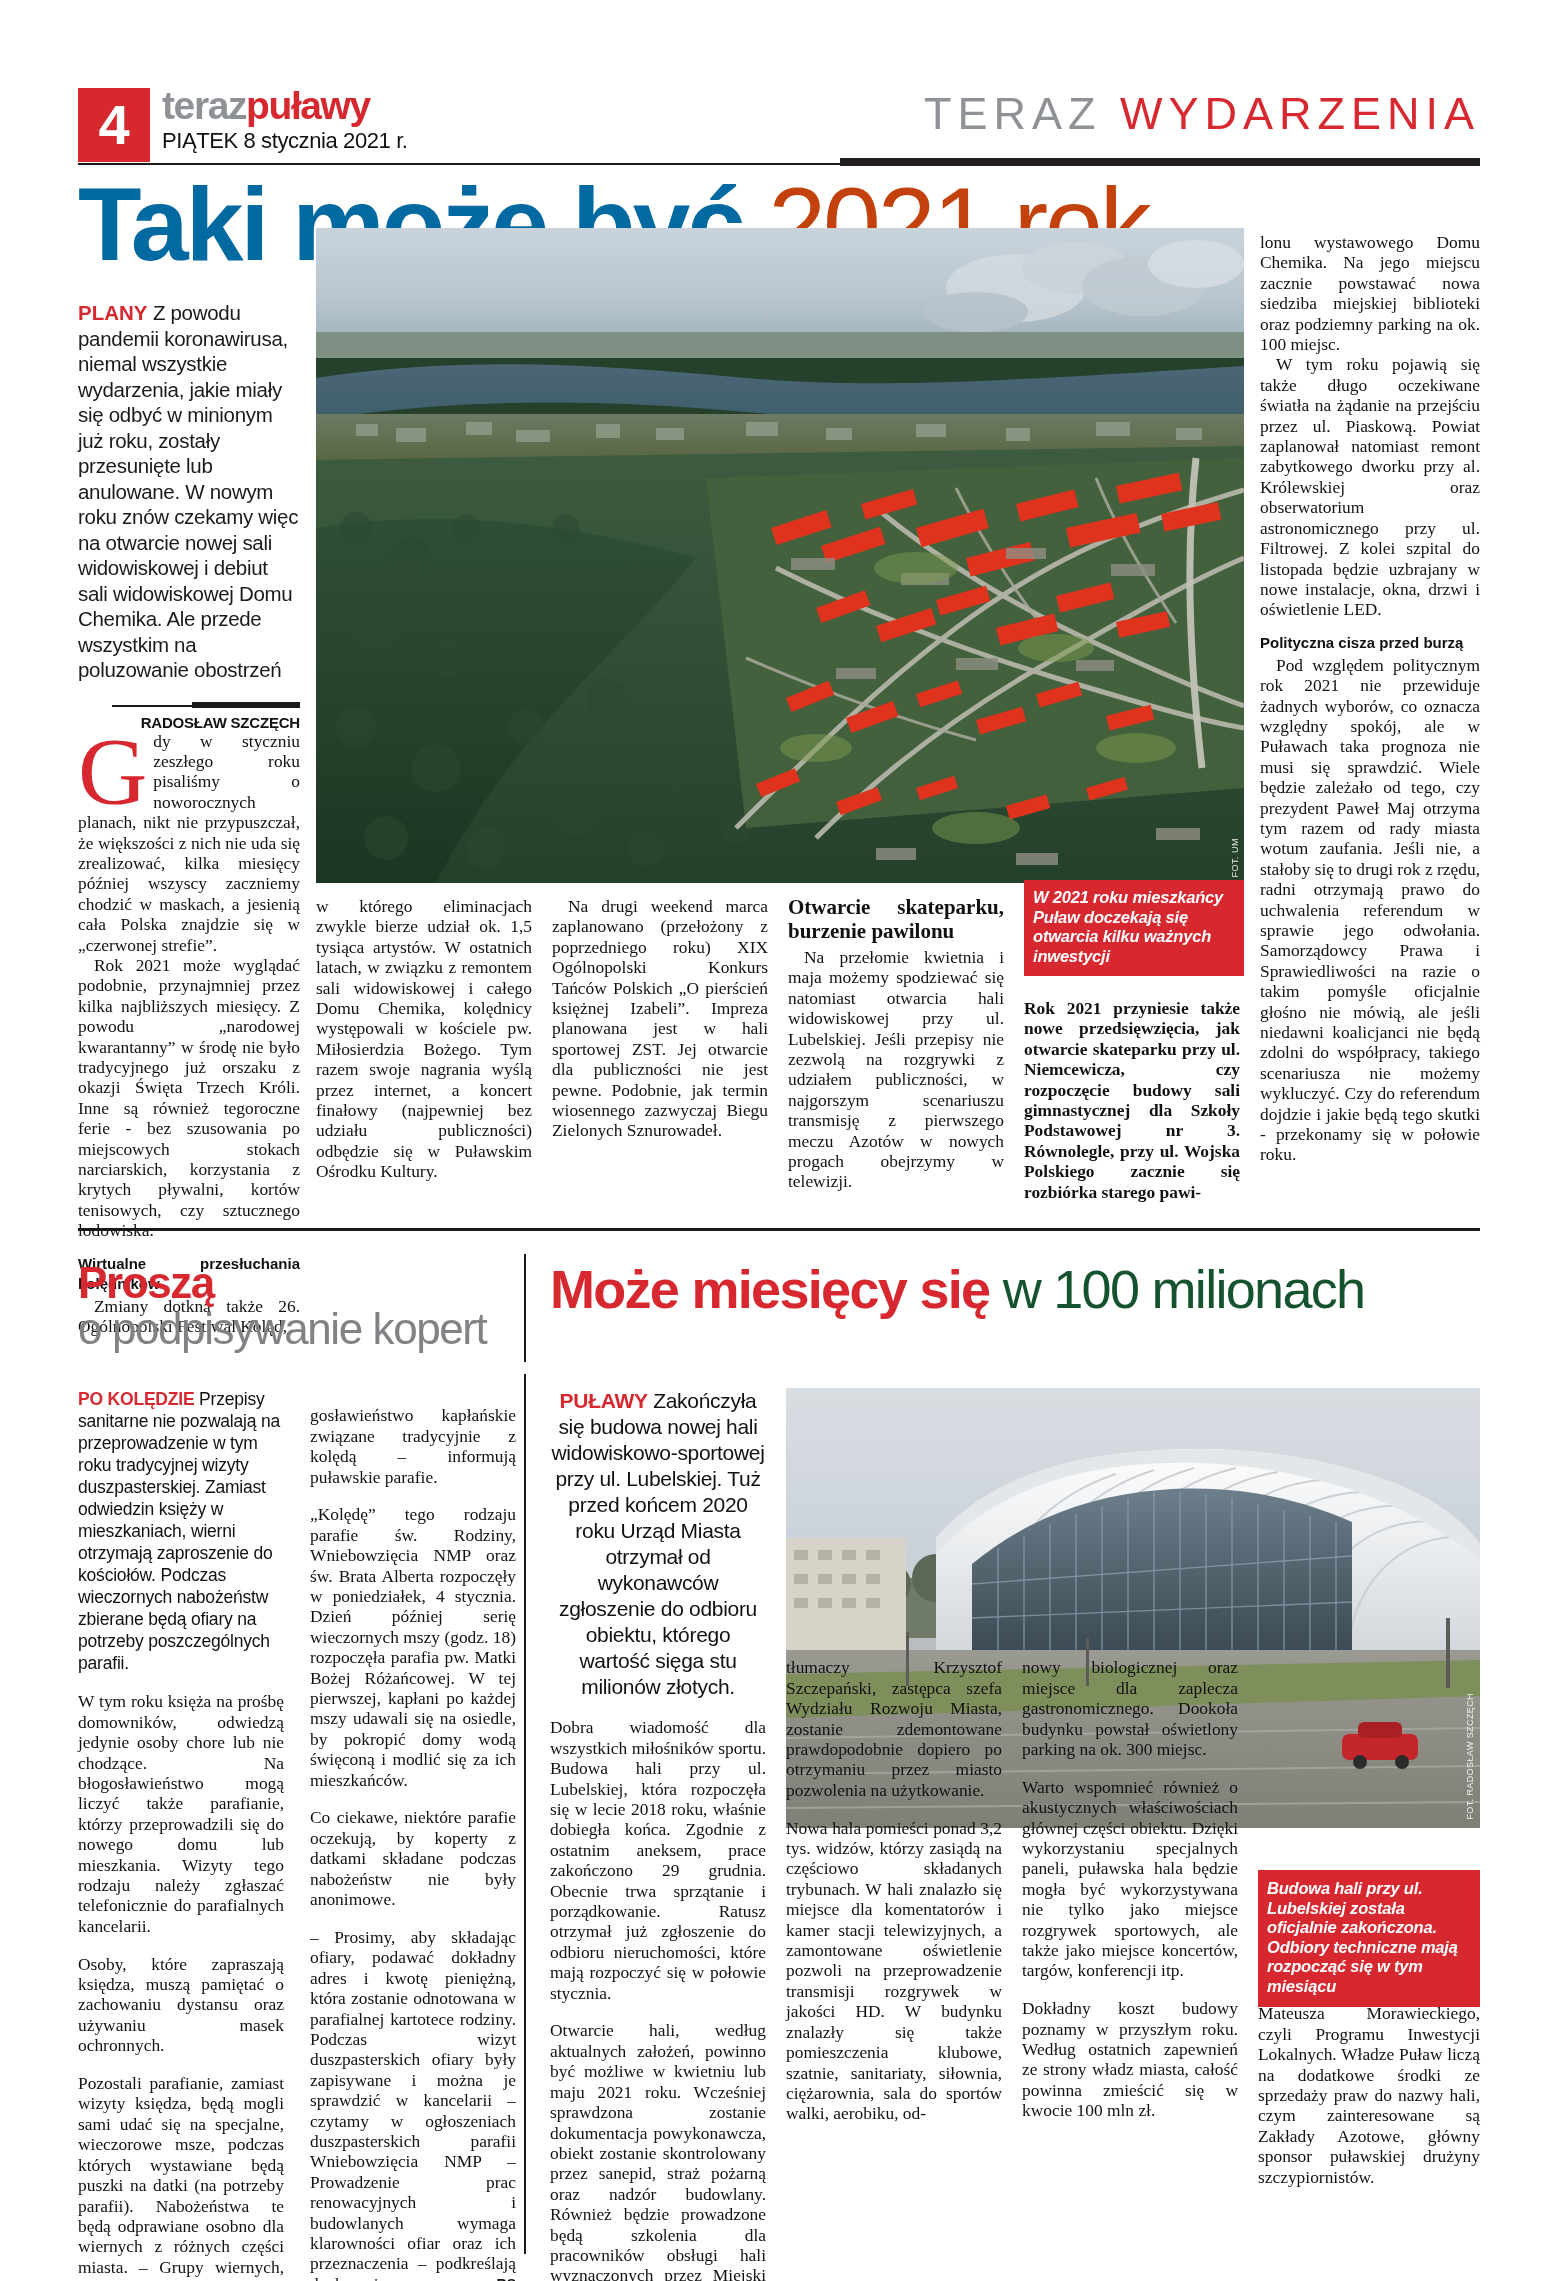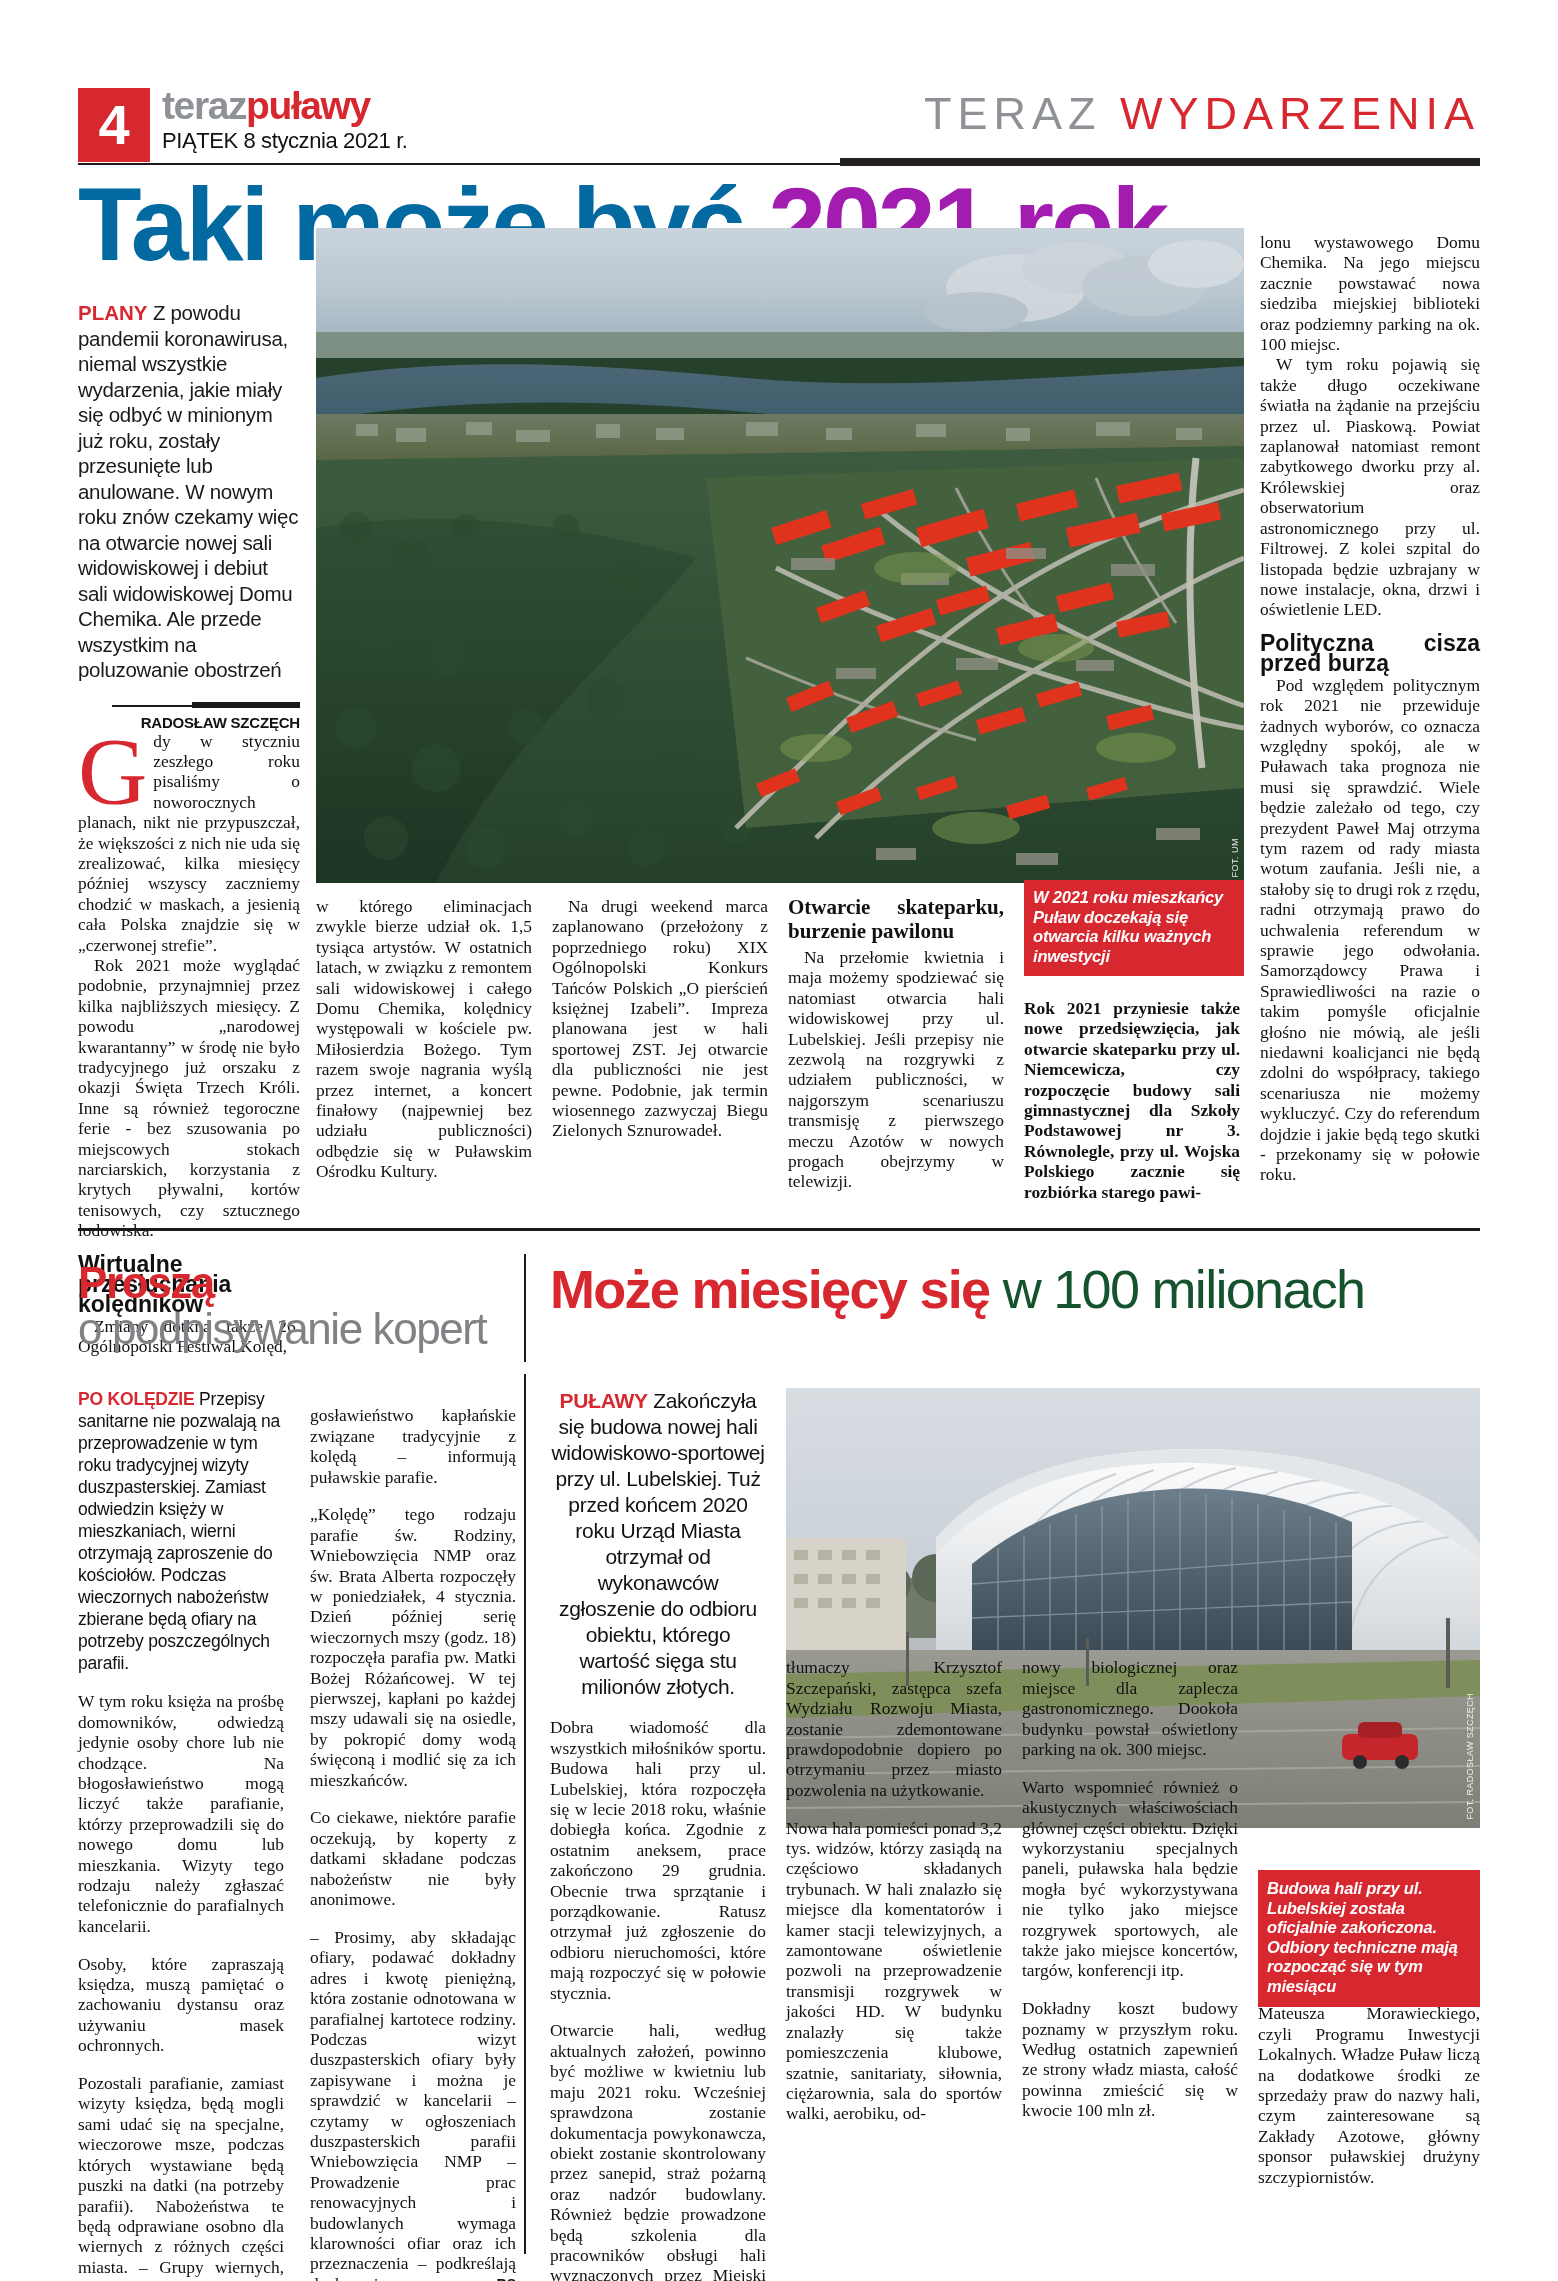--- a/index.html
+++ b/index.html
@@ -89,21 +89,21 @@
     position: absolute;
     left: 0; top: 172px;
     width: 1402px;
     font-family: "Liberation Sans", sans-serif;
     font-size: 104px;
     line-height: 104px;
     letter-spacing: -3px;
     white-space: nowrap;
   }
   .main-headline .hl-bold { font-weight: bold; color: #0369a1; }
-  .main-headline .hl-light { font-weight: 700; color: #a21caf; }
+  .main-headline .hl-light { font-weight: 400; color: #c2410c; }
 
   
   .top-article {
     position: absolute;
     left: 0; top: 300px;
     width: 1402px; height: 940px;
   }
 
   .col { position: absolute; font-size: 16.2px; line-height: 19.5px; }
   .col p { margin: 0; text-align: justify; }
@@ -160,21 +160,21 @@
     font-weight: normal;
     color: #d7272f;
     font-size: 96px;
     line-height: 78px;
     padding-right: 6px;
     margin-top: 2px;
   }
   .subhead-sans {
     font-family: "Liberation Sans", sans-serif;
     font-weight: bold;
-    font-size: 23px;
+    font-size: 15px;
     line-height: 20px;
     margin-top: 13px;
     margin-bottom: 2px;
   }
   .subhead-serif-bold {
     font-family: "Liberation Serif", serif;
     font-weight: bold;
     font-size: 21px;
     line-height: 23.5px;
     margin-bottom: 4px;

